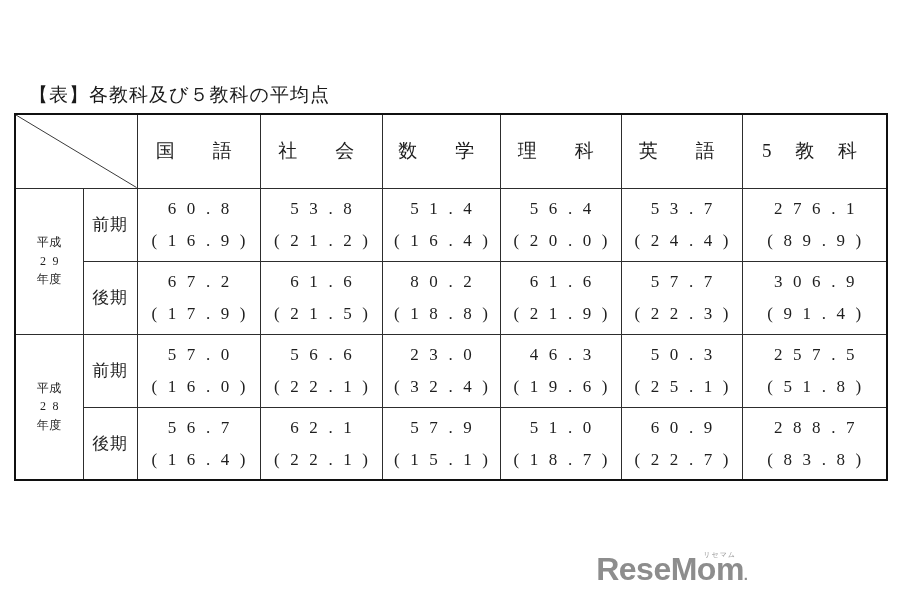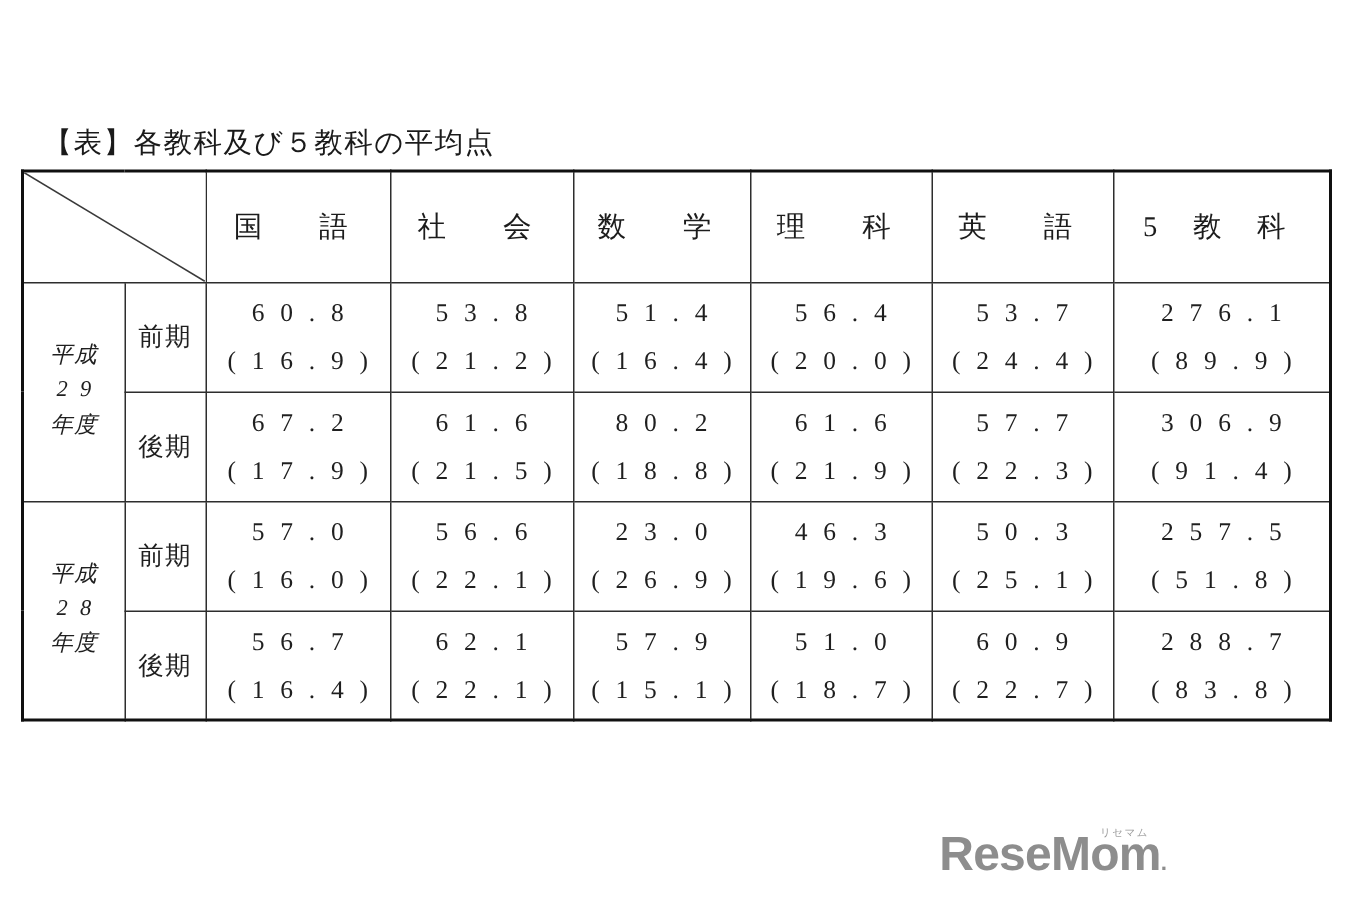--- a/index.html
+++ b/index.html
@@ -10,21 +10,20 @@
     background: #ffffff;
     overflow: hidden;
     font-family: "Liberation Serif", "DejaVu Serif", serif;
     color: #1f1f1f;
   }
   .stage {
     position: relative;
     width: 756px;
     height: 600px;
     background: #ffffff;
-    padding-left: 30px;
   }
   .caption {
     position: absolute;
     left: 29px;
     top: 82px;
     font-size: 19px;
     letter-spacing: 1px;
     color: #1a1a1a;
     white-space: nowrap;
   }
@@ -68,23 +67,22 @@
     background: #ffffff;
   }
   .diag-svg {
     position: absolute;
     inset: 0;
     width: 100%;
     height: 100%;
     display: block;
   }
   td.year-cell {
-    font-size: 15px;
+    font-size: 12px;
     line-height: 1.55;
-    font-style: italic;
   }
   .year-line { letter-spacing: 0.05em; }
   .year-num  { letter-spacing: 0.55em; padding-left: 0.55em; }
   td.period-cell {
     font-size: 17px;
     letter-spacing: 0.05em;
   }
   td.score-cell { font-size: 17px; margin-left: 10px; }
   .avg, .sd {
     letter-spacing: 0.62em;
@@ -259,21 +257,21 @@
           </td>
       <td class="score-cell">
             <div class="score-inner">
               <div class="avg">56.6</div>
               <div class="sd">(22.1)</div>
             </div>
           </td>
       <td class="score-cell">
             <div class="score-inner">
               <div class="avg">23.0</div>
-              <div class="sd">(26.9)</div>
+              <div class="sd">(32.4)</div>
             </div>
           </td>
       <td class="score-cell">
             <div class="score-inner">
               <div class="avg">46.3</div>
               <div class="sd">(19.6)</div>
             </div>
           </td>
       <td class="score-cell">
             <div class="score-inner">

